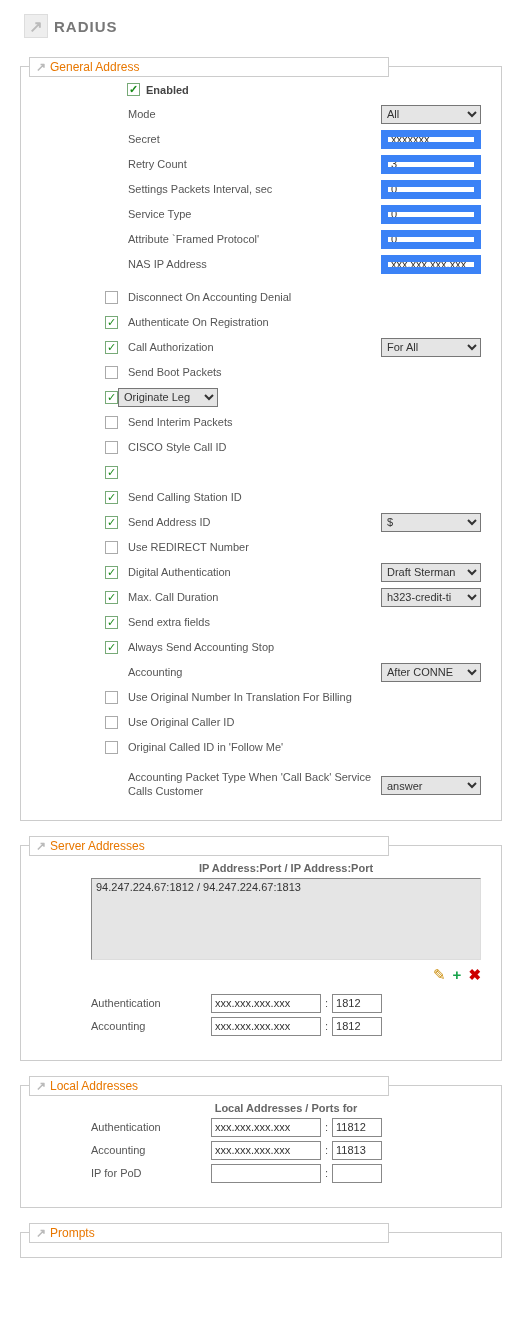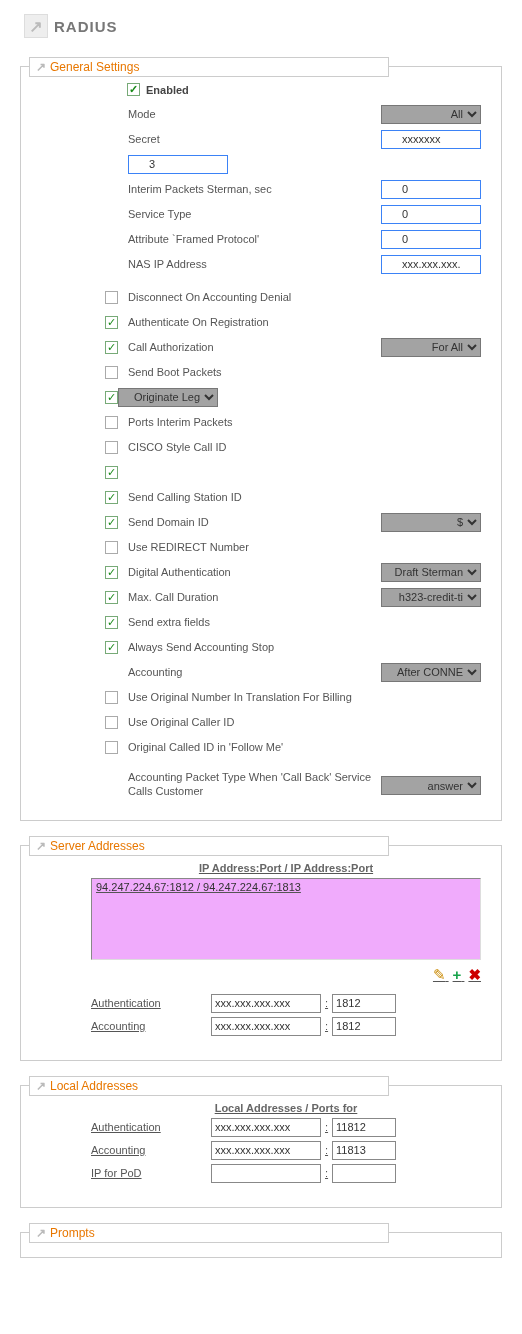--- a/index.html
+++ b/index.html
@@ -97,30 +97,29 @@
   .pad-left-cb {
     padding-left: 64px;
   }
   .pad-left-lbl {
     padding-left: 87px;
   }
   input.text, select.select {
     font-family: inherit;
     font-size: 11px;
     height: 19px;
-    border: 1px solid #3b82f6;
-    padding: 1px 20px;
+    border: 7px solid #3b82f6;
+    padding: 1px 3px;
     width: 100%;
     color: #333;
   }
   select.select {
-    background: #a3a3a3;
+    background: #e5e5e5;
     border: 1px solid #777;
     padding: 0 1px;
-    text-align: right;
   }
   .enabled-row {
     display: flex;
     align-items: center;
     gap: 6px;
     font-weight: bold;
     color: #444;
     margin-bottom: 6px;
     padding-left: 86px;
   }
@@ -134,21 +133,21 @@
   .listbox {
     width: 100%;
     height: 82px;
     border-top: 1px solid #888;
     border-left: 1px solid #888;
     border-right: 1px solid #ddd;
     border-bottom: 1px solid #ddd;
     padding: 2px 4px;
     font-size: 11px;
     color: #333;
-    background: #f0abfc;
+    background: #e5e5e5;
     overflow-y: scroll;
   }
   .toolbar {
     text-align: right;
     margin: 6px 0 10px 0;
   }
   .toolbar span { margin-left: 4px; font-size: 15px; }
   .addr-row {
     display: flex;
     align-items: center;
@@ -157,65 +156,66 @@
   .addr-row .albl {
     width: 120px;
   }
   .addr-row .aip {
     width: 110px;
   }
   .addr-row .colon {
     padding: 0 4px;
   }
   .addr-row .aport {
-    width: 64px;
+    width: 50px;
   }
   .addr-row input {
     font-family: inherit;
     font-size: 11px;
     height: 19px;
     border: 1px solid #888;
     padding: 1px 3px;
     width: 100%;
     color: #333;
   }
-  .addr-indent { padding-left: 50px; text-decoration: underline; }
+  .addr-indent { padding-left: 50px; }
 </style>
 </head>
 <body>
 
 <div class="page-title-row">
   <span class="arrow-icon">↗</span>
   <span class="page-title">RADIUS</span>
 </div>
 
 <div class="fieldset">
   <div class="legend">
     <span class="arrow-icon-small">↗</span>
-    <span>General Settings</span>
+    <span>General Address</span>
   </div>
 
   <div class="enabled-row">
     <span class="checkbox">✓</span>
     <span>Enabled</span>
   </div>
 
   <div class="row pad-left-lbl">
     <span class="lbl-flush">Mode</span>
     <span class="ctrl"><select class="select"><option>All</option></select></span>
   </div>
   <div class="row pad-left-lbl">
     <span class="lbl-flush">Secret</span>
     <span class="ctrl"><input class="text" value="xxxxxxx" style=""></span>
   </div>
   <div class="row pad-left-lbl">
+    <span class="lbl-flush">Retry Count</span>
     <span class="ctrl"><input class="text" value="3" style=""></span>
   </div>
   <div class="row pad-left-lbl">
-    <span class="lbl-flush">Interim Packets Sterman, sec</span>
+    <span class="lbl-flush">Settings Packets Interval, sec</span>
     <span class="ctrl"><input class="text" value="0" style=""></span>
   </div>
   <div class="row pad-left-lbl">
     <span class="lbl-flush">Service Type</span>
     <span class="ctrl"><input class="text" value="0" style=""></span>
   </div>
   <div class="row pad-left-lbl">
     <span class="lbl-flush">Attribute `Framed Protocol'</span>
     <span class="ctrl"><input class="text" value="0" style=""></span>
   </div>
@@ -242,36 +242,36 @@
   <div class="row pad-left-cb">
     <span class="checkbox unchecked">✓</span>
     <span class="lbl">Send Boot Packets</span>
   </div>
   <div class="row pad-left-cb">
     <span class="checkbox">✓</span>
     <span class="ctrl"><select class="select"><option>Originate Leg</option></select></span>
   </div>
   <div class="row pad-left-cb">
     <span class="checkbox unchecked">✓</span>
-    <span class="lbl">Ports Interim Packets</span>
+    <span class="lbl">Send Interim Packets</span>
   </div>
   <div class="row pad-left-cb">
     <span class="checkbox unchecked">✓</span>
     <span class="lbl">CISCO Style Call ID</span>
   </div>
   <div class="row pad-left-cb">
     <span class="checkbox">✓</span>
   </div>
   <div class="row pad-left-cb">
     <span class="checkbox">✓</span>
     <span class="lbl">Send Calling Station ID</span>
   </div>
   <div class="row pad-left-cb">
     <span class="checkbox">✓</span>
-    <span class="lbl">Send Domain ID</span>
+    <span class="lbl">Send Address ID</span>
     <span class="ctrl"><select class="select"><option>$</option></select></span>
   </div>
   <div class="row pad-left-cb">
     <span class="checkbox unchecked">✓</span>
     <span class="lbl">Use REDIRECT Number</span>
   </div>
   <div class="row pad-left-cb">
     <span class="checkbox">✓</span>
     <span class="lbl">Digital Authentication</span>
     <span class="ctrl"><select class="select"><option>Draft Sterman</option></select></span>

